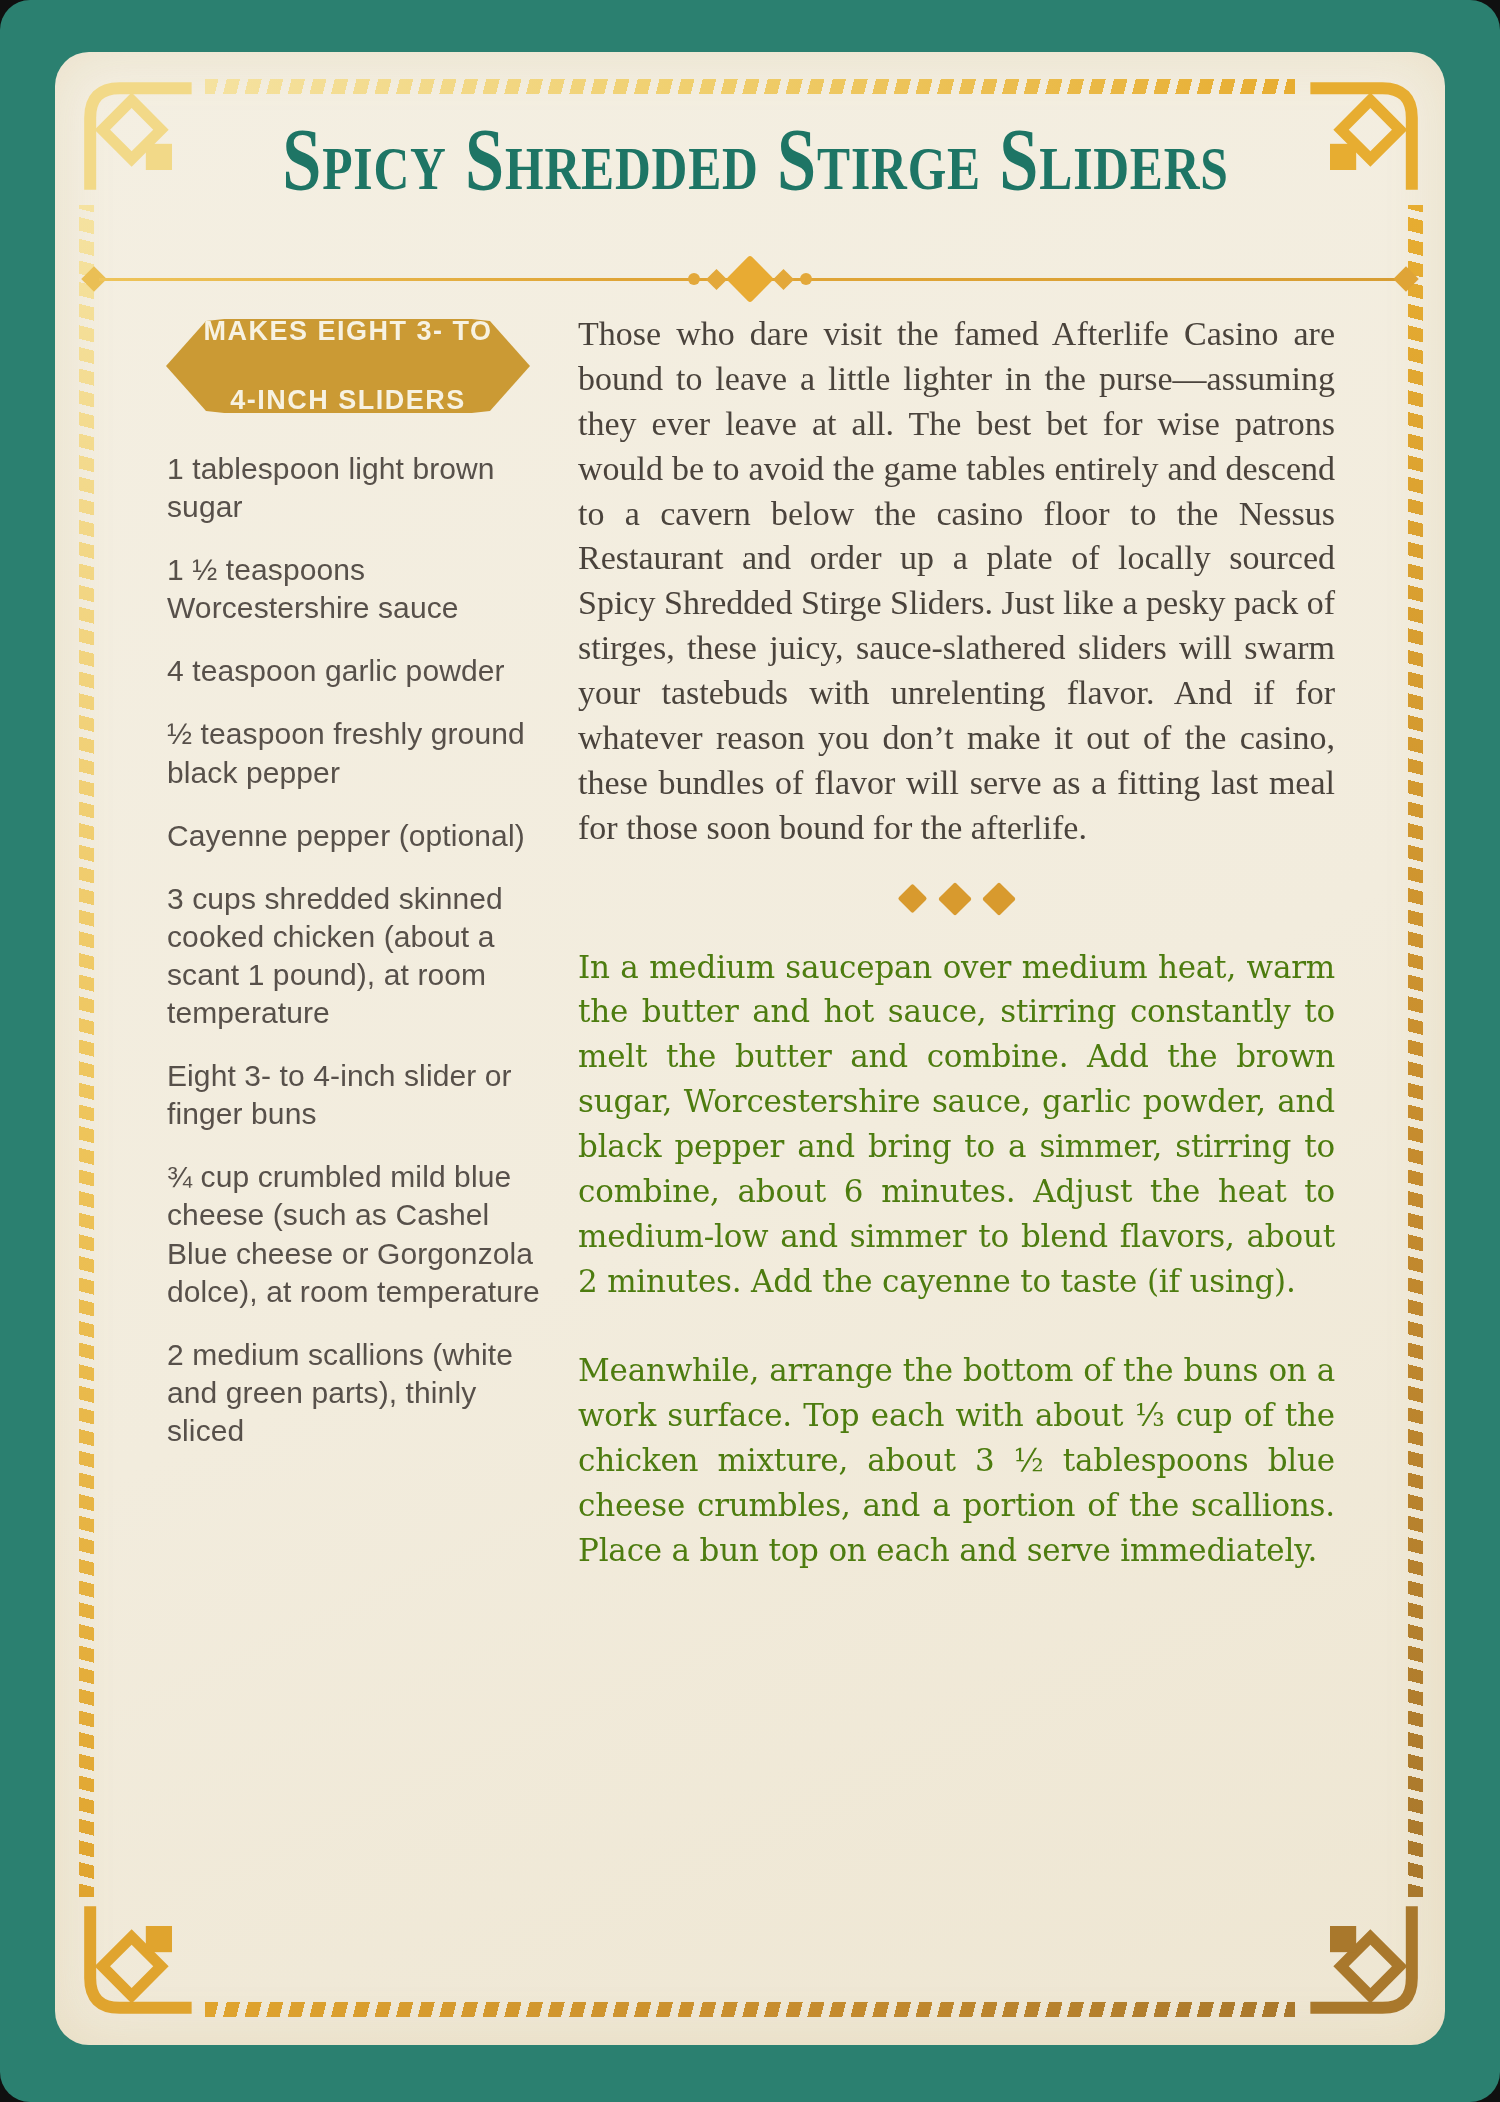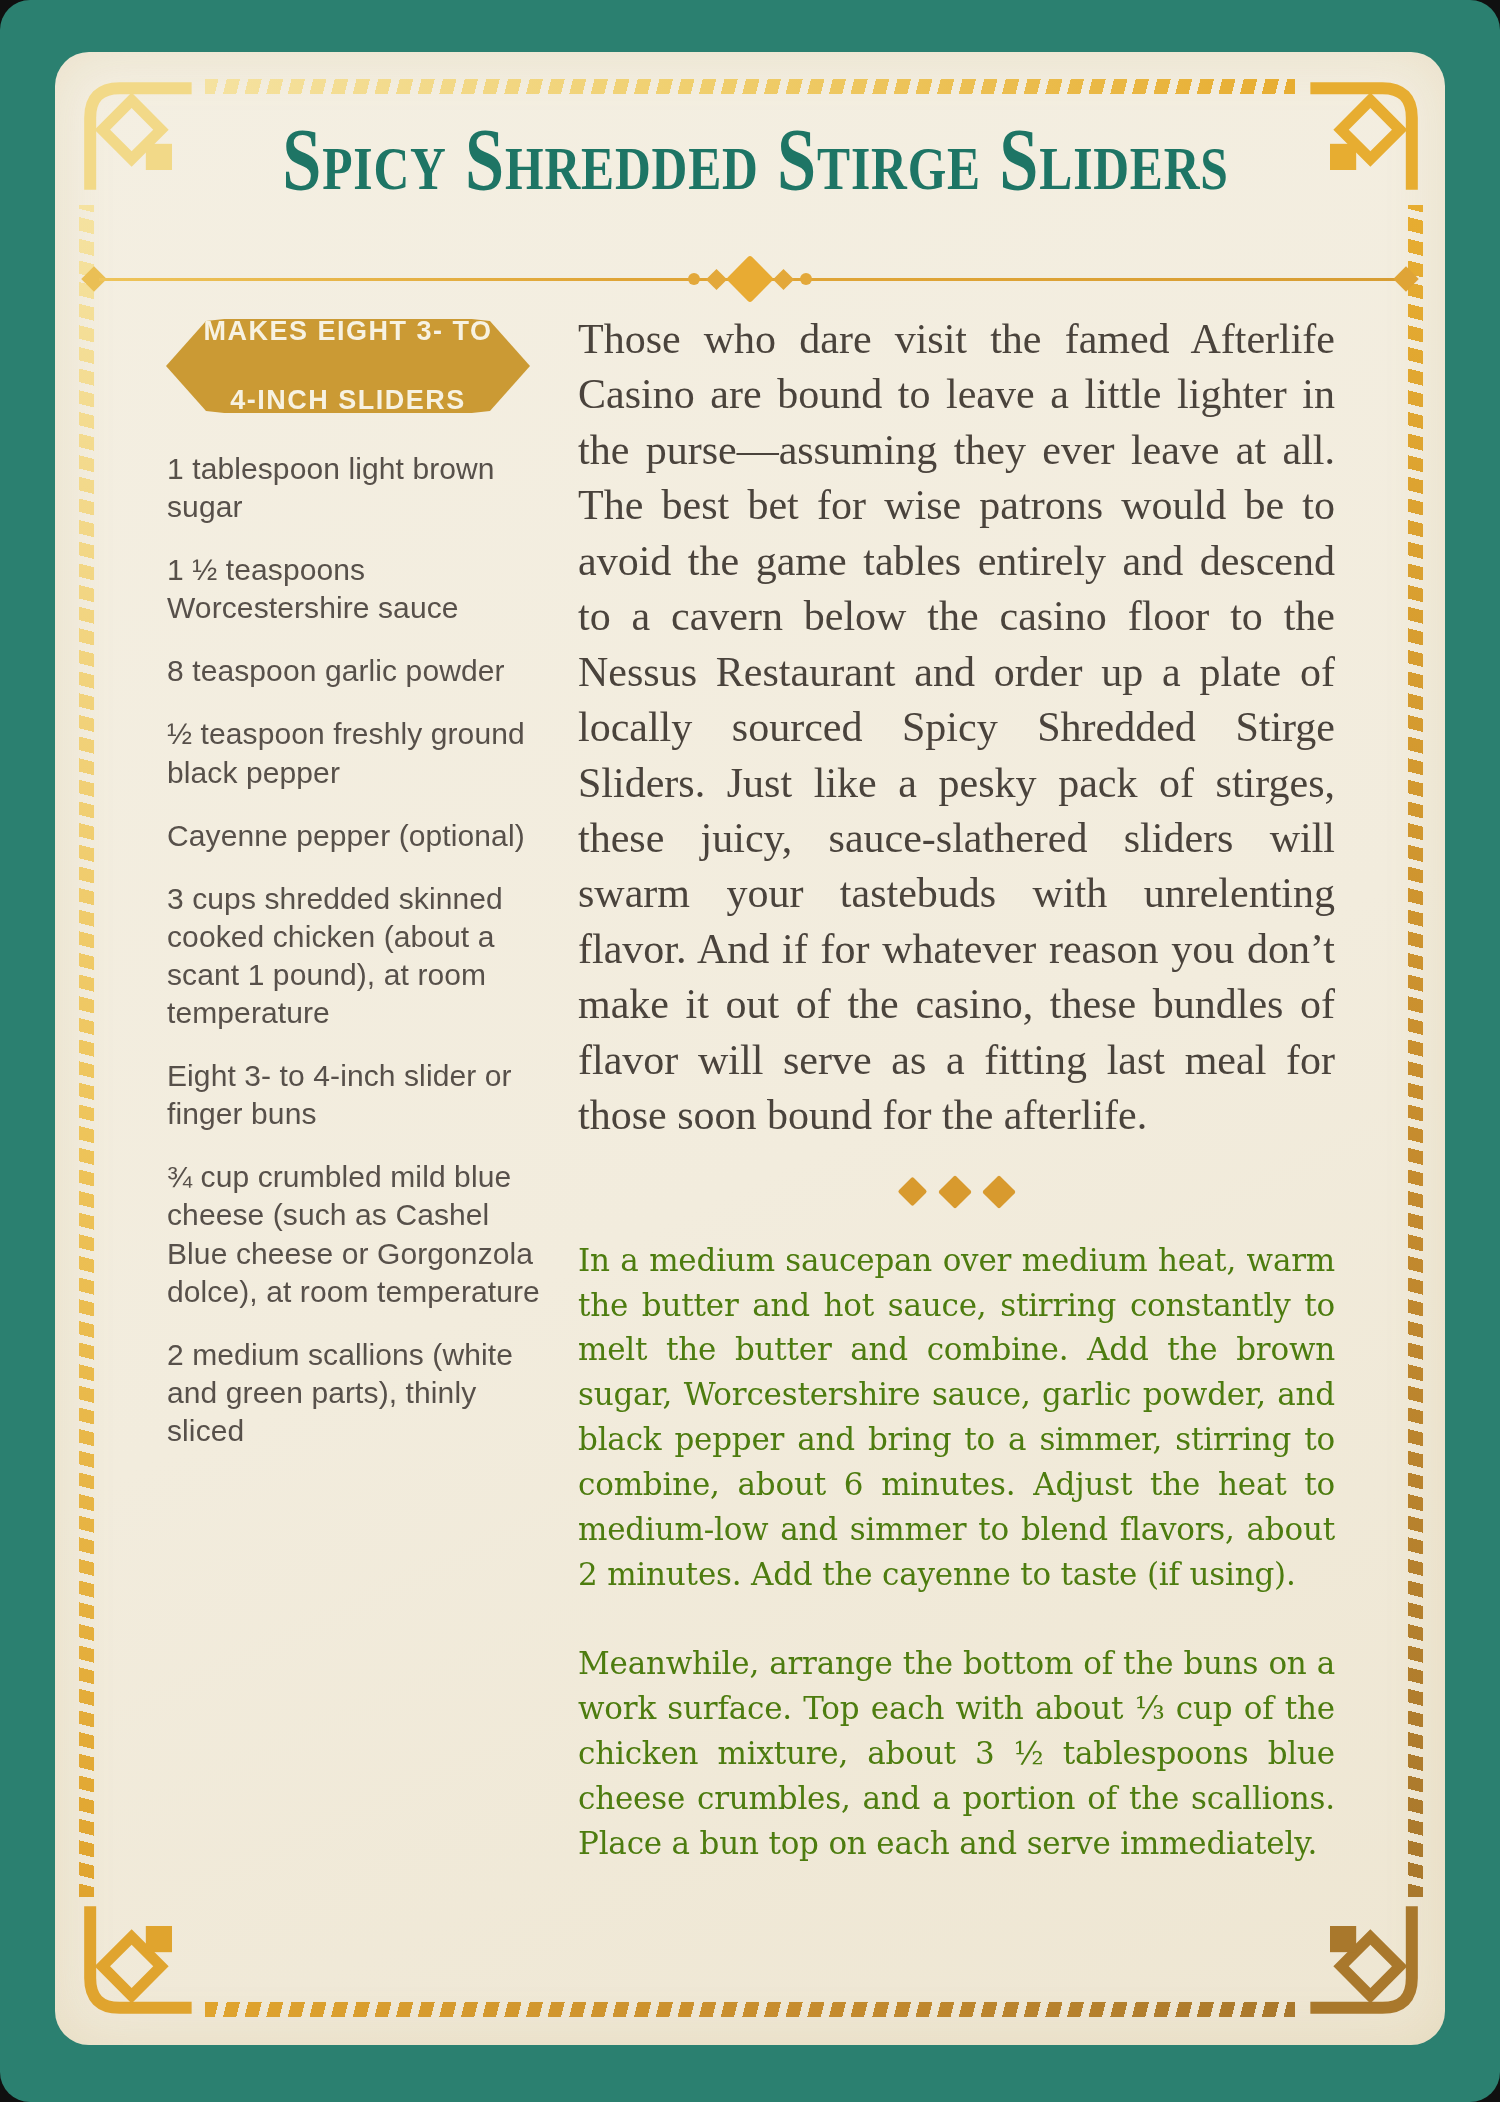--- a/index.html
+++ b/index.html
@@ -92,21 +92,21 @@
   .ingredients { position:absolute; left:167px; top:450px; width:382px; }
   .ingredients p {
     font-size:30px; line-height:1.27; color:#57504a;
     margin-bottom:25px; letter-spacing:.1px;
   }
 
   
   .rightcol { position:absolute; left:578px; top:312px; width:757px; }
   .intro {
     font-family:"Liberation Serif", serif;
-    font-size:42px; line-height:1.32; color:#4a433c;
+    font-size:34px; line-height:1.32; color:#4a433c;
     text-align:justify;
   }
   .mid-divider { display:flex; justify-content:center; align-items:center; gap:20px; margin:36px 0 34px 0; }
   .mid-divider .d { width:24px; height:24px; background:#d89a2e; transform:rotate(45deg); border-radius:2px; }
   .mid-divider .d-first { width:21px; height:21px; }
   .instructions p {
     font-family:"DejaVu Serif", serif;
     font-size:31px; line-height:1.45; color:#4d7c0f;
     text-align:justify; margin-bottom:44px; letter-spacing:-.2px;
   }
@@ -169,21 +169,21 @@
   </div>
 
   <div class="badge">
     <span>MAKES EIGHT 3- TO</span>
     <span>4-INCH SLIDERS</span>
   </div>
 
   <div class="ingredients">
     <p>1 tablespoon light brown sugar</p>
     <p>1 ½ teaspoons Worcestershire sauce</p>
-    <p>8 teaspoon garlic powder</p>
+    <p>4 teaspoon garlic powder</p>
     <p>½ teaspoon freshly ground black pepper</p>
     <p>Cayenne pepper (optional)</p>
     <p>3 cups shredded skinned cooked chicken (about a scant 1 pound), at room temperature</p>
     <p>Eight 3- to 4-inch slider or finger buns</p>
     <p>¾ cup crumbled mild blue cheese (such as Cashel Blue cheese or Gorgonzola dolce), at room temperature</p>
     <p>2 medium scallions (white and green parts), thinly sliced</p>
   </div>
 
   <div class="rightcol">
     <p class="intro">Those who dare visit the famed Afterlife Casino are bound to leave a little lighter in the purse—assuming they ever leave at all. The best bet for wise patrons would be to avoid the game tables entirely and descend to a cavern below the casino floor to the Nessus Restaurant and order up a plate of locally sourced Spicy Shredded Stirge Sliders. Just like a pesky pack of stirges, these juicy, sauce-slathered sliders will swarm your tastebuds with unrelenting flavor. And if for whatever reason you don’t make it out of the casino, these bundles of flavor will serve as a fitting last meal for those soon bound for the afterlife.</p>

